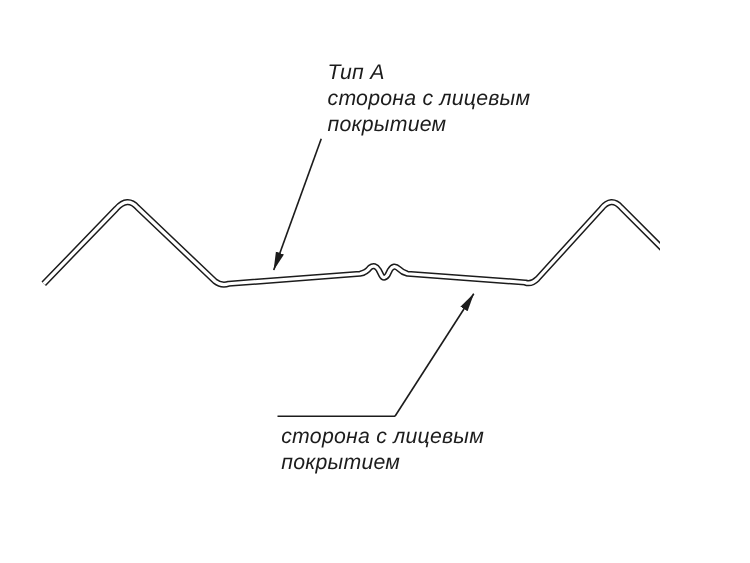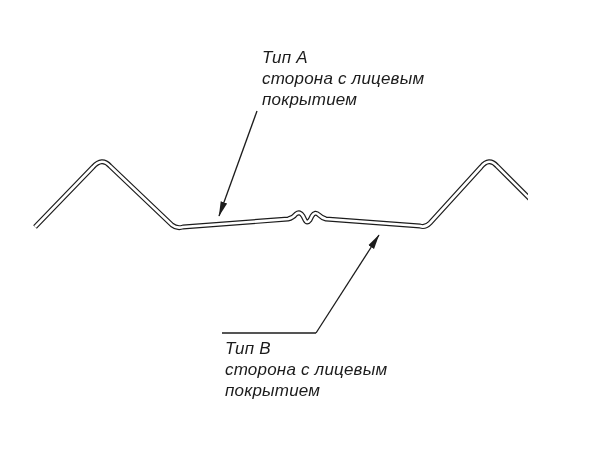--- a/index.html
+++ b/index.html
@@ -92,18 +92,17 @@
     <line x1="222" y1="333" x2="316" y2="333" stroke="#1c1c1c" stroke-width="1.3"></line>
   </svg>
 
   <div class="label label-a">
     <div class="title">Тип А</div>
     <div>сторона с лицевым</div>
     <div>покрытием</div>
   </div>
 
   <div class="label label-b">
-    <div class="title">Тип В</div>
     <div>сторона с лицевым</div>
     <div>покрытием</div>
   </div>
 
 </div>
 
 </body></html>

